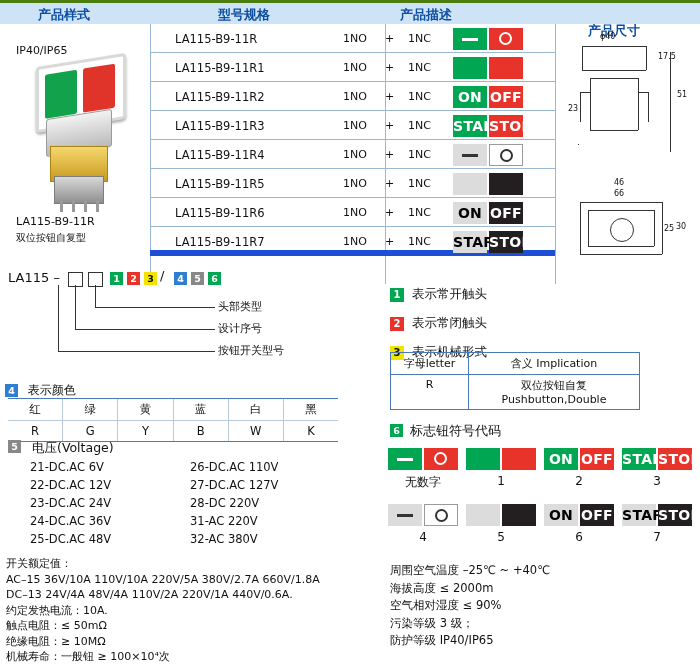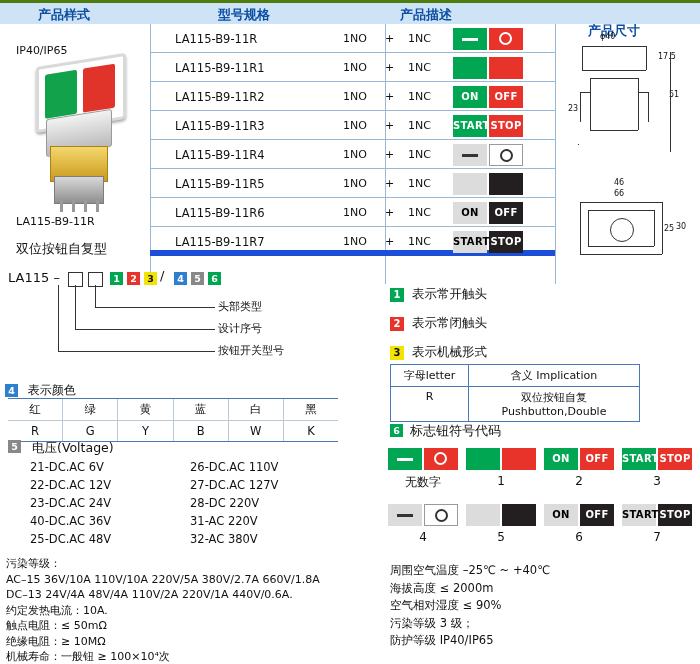--- a/index.html
+++ b/index.html
@@ -48,21 +48,21 @@
   .vline{position:absolute;background:#9ab8d6;width:1px;}
 
   
   .badge{
     display:inline-block;width:70px;height:22px;
     position:relative;vertical-align:middle;
   }
   .half{
     position:absolute;top:0;width:34px;height:22px;
     box-sizing:border-box;
-    color:#fff;font-size:10px;font-weight:bold;
+    color:#fff;font-size:14px;font-weight:bold;
     text-align:center;line-height:22px;
     letter-spacing:0.3px;
   }
   .half.l{left:0;}
   .half.r{left:36px;}
   .dash{
     position:absolute;left:9px;top:10px;width:16px;height:3px;background:#fff;
   }
   .dash.dk{background:#333;}
   .circ{
@@ -93,21 +93,21 @@
     background:linear-gradient(180deg,#f5d76e,#c99a1d);
     border:1px solid #a8830f;
   }
   .body3{
     position:absolute;left:26px;top:118px;width:48px;height:26px;
     background:linear-gradient(180deg,#d8d8d8,#8e8e8e);
     border:1px solid #7d7d7d;
   }
   .pin{position:absolute;background:#9a9a9a;width:3px;height:12px;top:142px;}
   .cap-name{position:absolute;left:16px;top:215px;font-size:11px;}
-  .cap-name2{position:absolute;left:16px;top:240px;font-size:13px;}
+  .cap-name2{position:absolute;left:16px;top:231px;font-size:10px;}
 
   
   .dimbox{position:absolute;}
   .dl{position:absolute;background:#333;}
   .dtxt{position:absolute;font-size:8px;color:#111;}
 
   
   .codearea{position:absolute;left:0;top:266px;width:360px;height:120px;}
   .codetitle{position:absolute;left:8px;top:4px;font-size:13px;}
   .sqb{
@@ -146,21 +146,21 @@
 
   
   .spec{position:absolute;left:6px;top:556px;font-size:11px;line-height:15.5px;}
 
   
   .lg{position:absolute;font-size:12.5px;}
   .lgsq{position:absolute;width:14px;height:14px;font-size:10px;color:#fff;
         text-align:center;line-height:14px;font-weight:bold;}
 
   
-  .ltbl{position:absolute;left:390px;top:364px;width:250px;border:1px solid #4a7ab5;box-sizing:border-box;}
+  .ltbl{position:absolute;left:390px;top:352px;width:250px;border:1px solid #4a7ab5;box-sizing:border-box;}
   .ltbl .lr{display:flex;border-bottom:1px solid #4a7ab5;}
   .ltbl .lr:last-child{border-bottom:none;}
   .ltbl .lc{padding:3px 4px;font-size:11px;box-sizing:border-box;}
   .ltbl .lc1{width:78px;border-right:1px solid #4a7ab5;text-align:center;}
   .ltbl .lc2{flex:1;text-align:center;}
 
   
   .grid{position:absolute;left:388px;top:448px;width:310px;}
   .gcell{position:absolute;}
   .gnum{position:absolute;font-size:12px;text-align:center;width:70px;}
@@ -279,21 +279,21 @@
     <div class="dl" style="left:20px;top:46px;width:1px;height:52px;"></div>
     <div class="dl" style="left:68px;top:46px;width:1px;height:52px;"></div>
     <div class="dl" style="left:20px;top:98px;width:48px;height:1px;"></div>
     <div class="dl" style="left:10px;top:60px;width:10px;height:1px;"></div>
     <div class="dl" style="left:68px;top:60px;width:10px;height:1px;"></div>
     <div class="dl" style="left:10px;top:60px;width:1px;height:30px;"></div>
     <div class="dl" style="left:78px;top:60px;width:1px;height:30px;"></div>
 
     <div class="dtxt" style="left:30px;top:0px;">φ40</div>
     <div class="dtxt" style="left:88px;top:20px;">17.5</div>
-    <div class="dtxt" style="left:99px;top:58px;">51</div>
+    <div class="dtxt" style="left:107px;top:58px;">51</div>
     <div class="dtxt" style="left:-2px;top:72px;">23</div>
     <div class="dl" style="left:100px;top:20px;width:1px;height:100px;"></div>
     <div class="dl" style="left:8px;top:112px;width:1px;height:1px;"></div>
   </div>
 
   <div class="dimbox" style="left:570px;top:178px;width:125px;height:100px;">
     <div class="dl" style="left:10px;top:24px;width:82px;height:1px;"></div>
     <div class="dl" style="left:10px;top:24px;width:1px;height:52px;"></div>
     <div class="dl" style="left:92px;top:24px;width:1px;height:52px;"></div>
     <div class="dl" style="left:10px;top:76px;width:82px;height:1px;"></div>
@@ -355,33 +355,33 @@
         <div class="cell">K</div>
       </div>
   </div>
 
   <div class="voltlbl">电压(Voltage)</div>
   <div class="numb n5" style="left:8px;top:440px;">5</div>
   <div class="voltlist" id="volt-col1">
       <div>21-DC.AC  6V</div>
       <div>22-DC.AC  12V</div>
       <div>23-DC.AC  24V</div>
-      <div>40-DC.AC  36V</div>
+      <div>24-DC.AC  36V</div>
       <div>25-DC.AC  48V</div>
     </div>
   <div class="voltlist2" id="volt-col2">
       <div>26-DC.AC  110V</div>
       <div>27-DC.AC  127V</div>
       <div>28-DC        220V</div>
       <div>31-AC        220V</div>
       <div>32-AC        380V</div>
     </div>
 
   <div class="spec" id="spec-list">
-      <div>污染等级：</div>
+      <div>开关额定值：</div>
       <div>AC–15  36V/10A   110V/10A   220V/5A 380V/2.7A   660V/1.8A</div>
       <div>DC–13  24V/4A    48V/4A    110V/2A  220V/1A    440V/0.6A.</div>
       <div>约定发热电流：10A.</div>
       <div>触点电阻：≤ 50mΩ</div>
       <div>绝缘电阻：≥ 10MΩ</div>
       <div>机械寿命：一般钮 ≥ 100×10⁴次</div>
     </div>
 
   <div id="legend-list">
       <div class="lgsq" style="left: 390px; top: 288px; background: rgb(0, 166, 81);">1</div>

